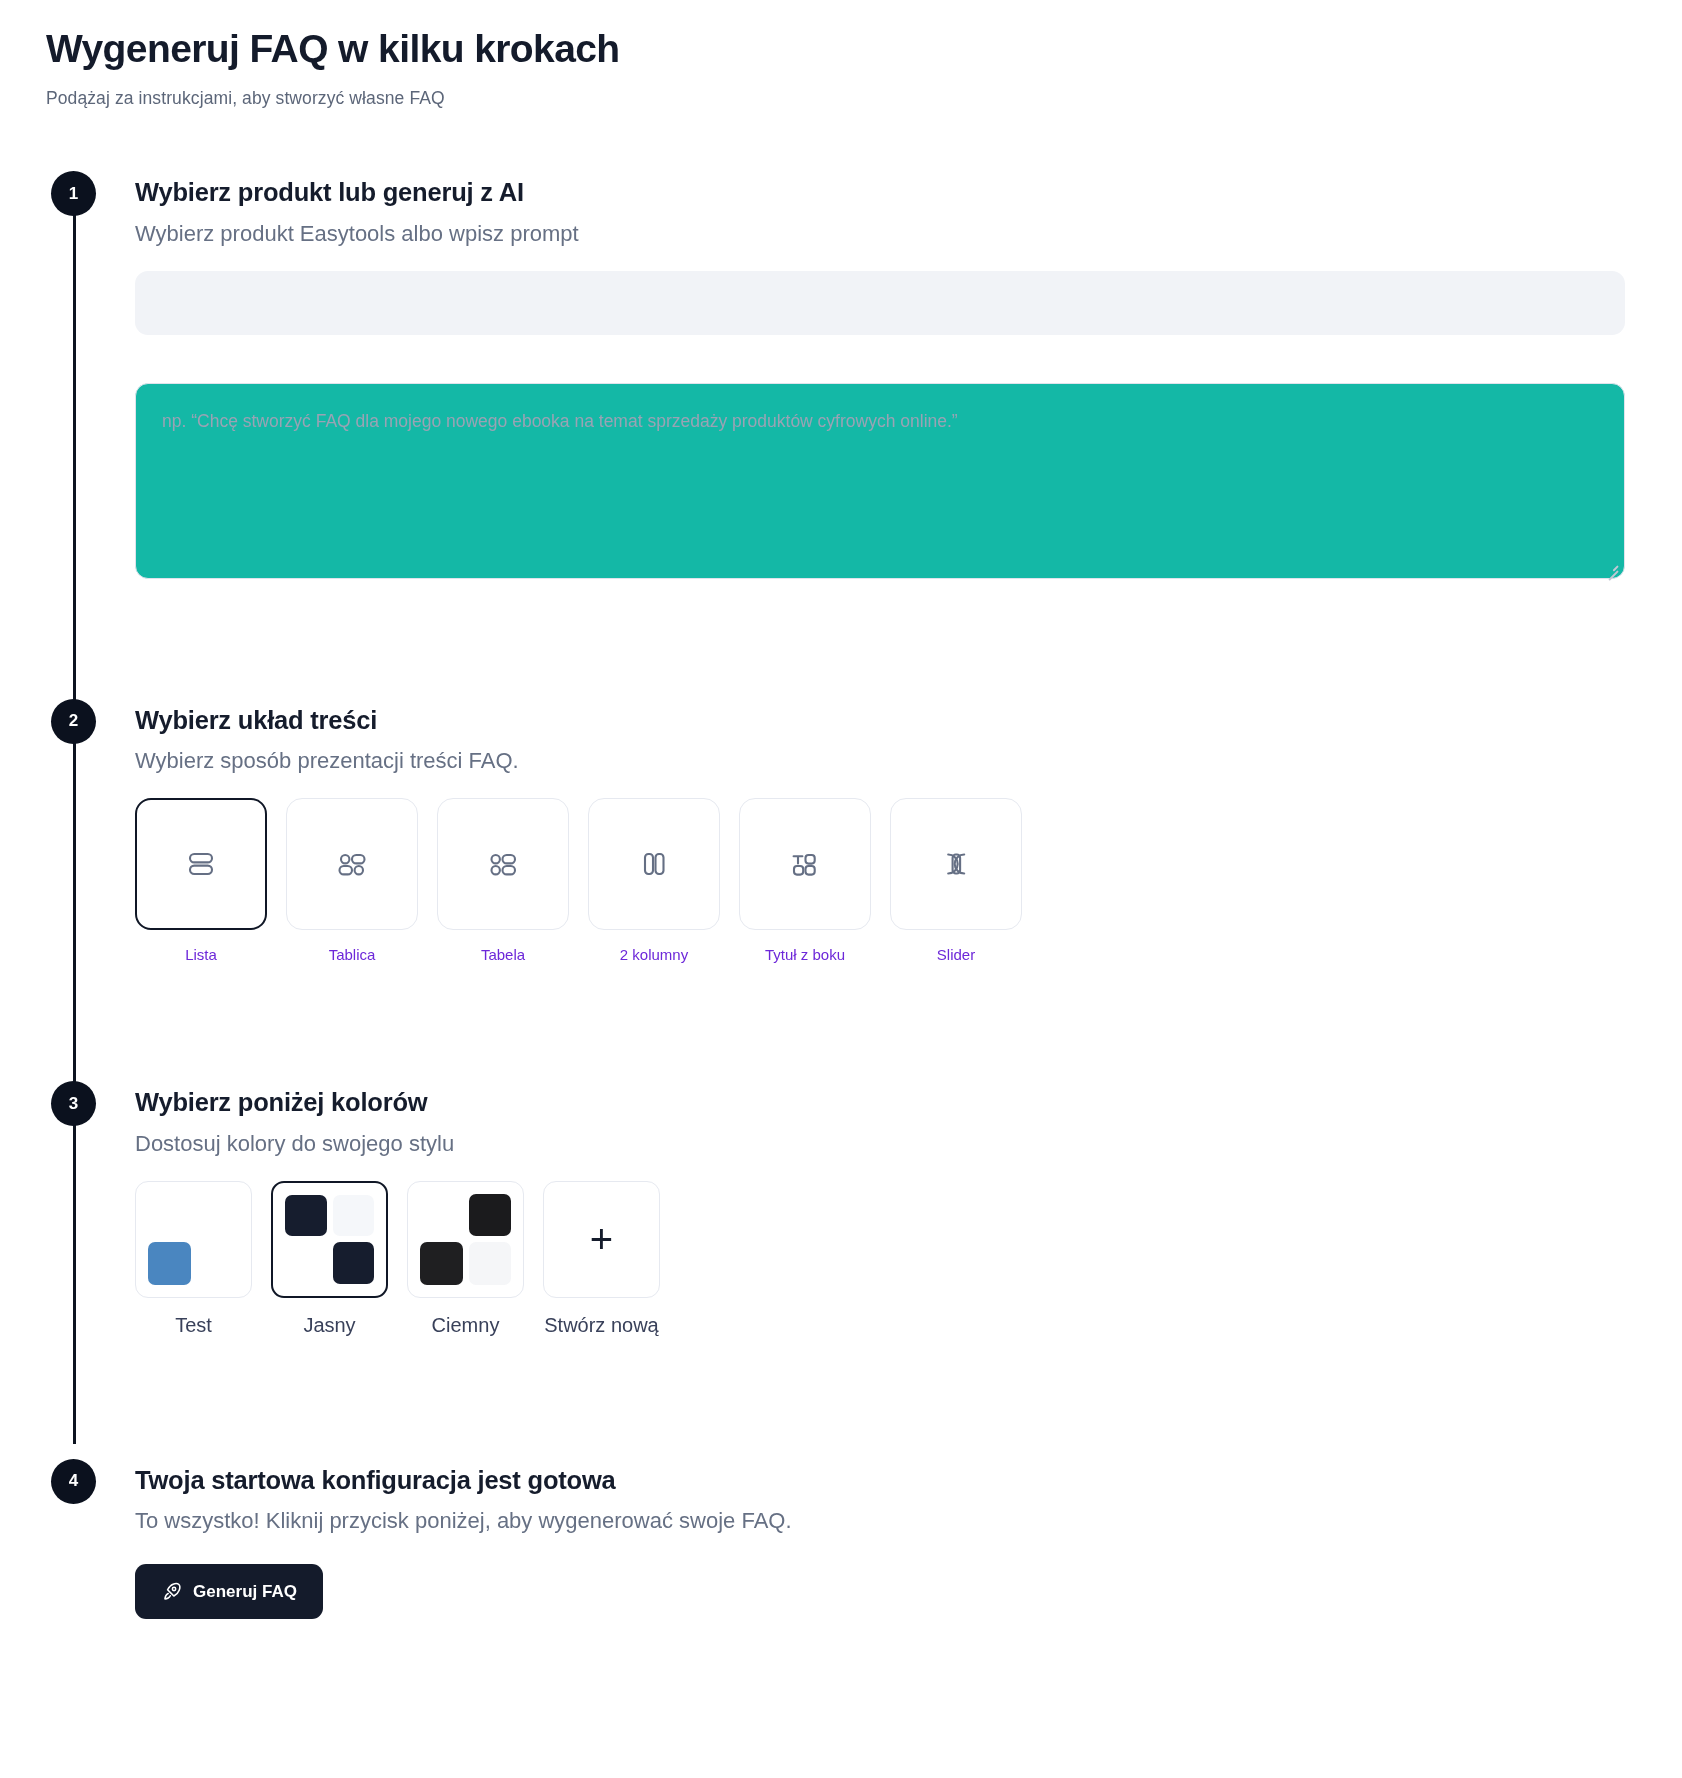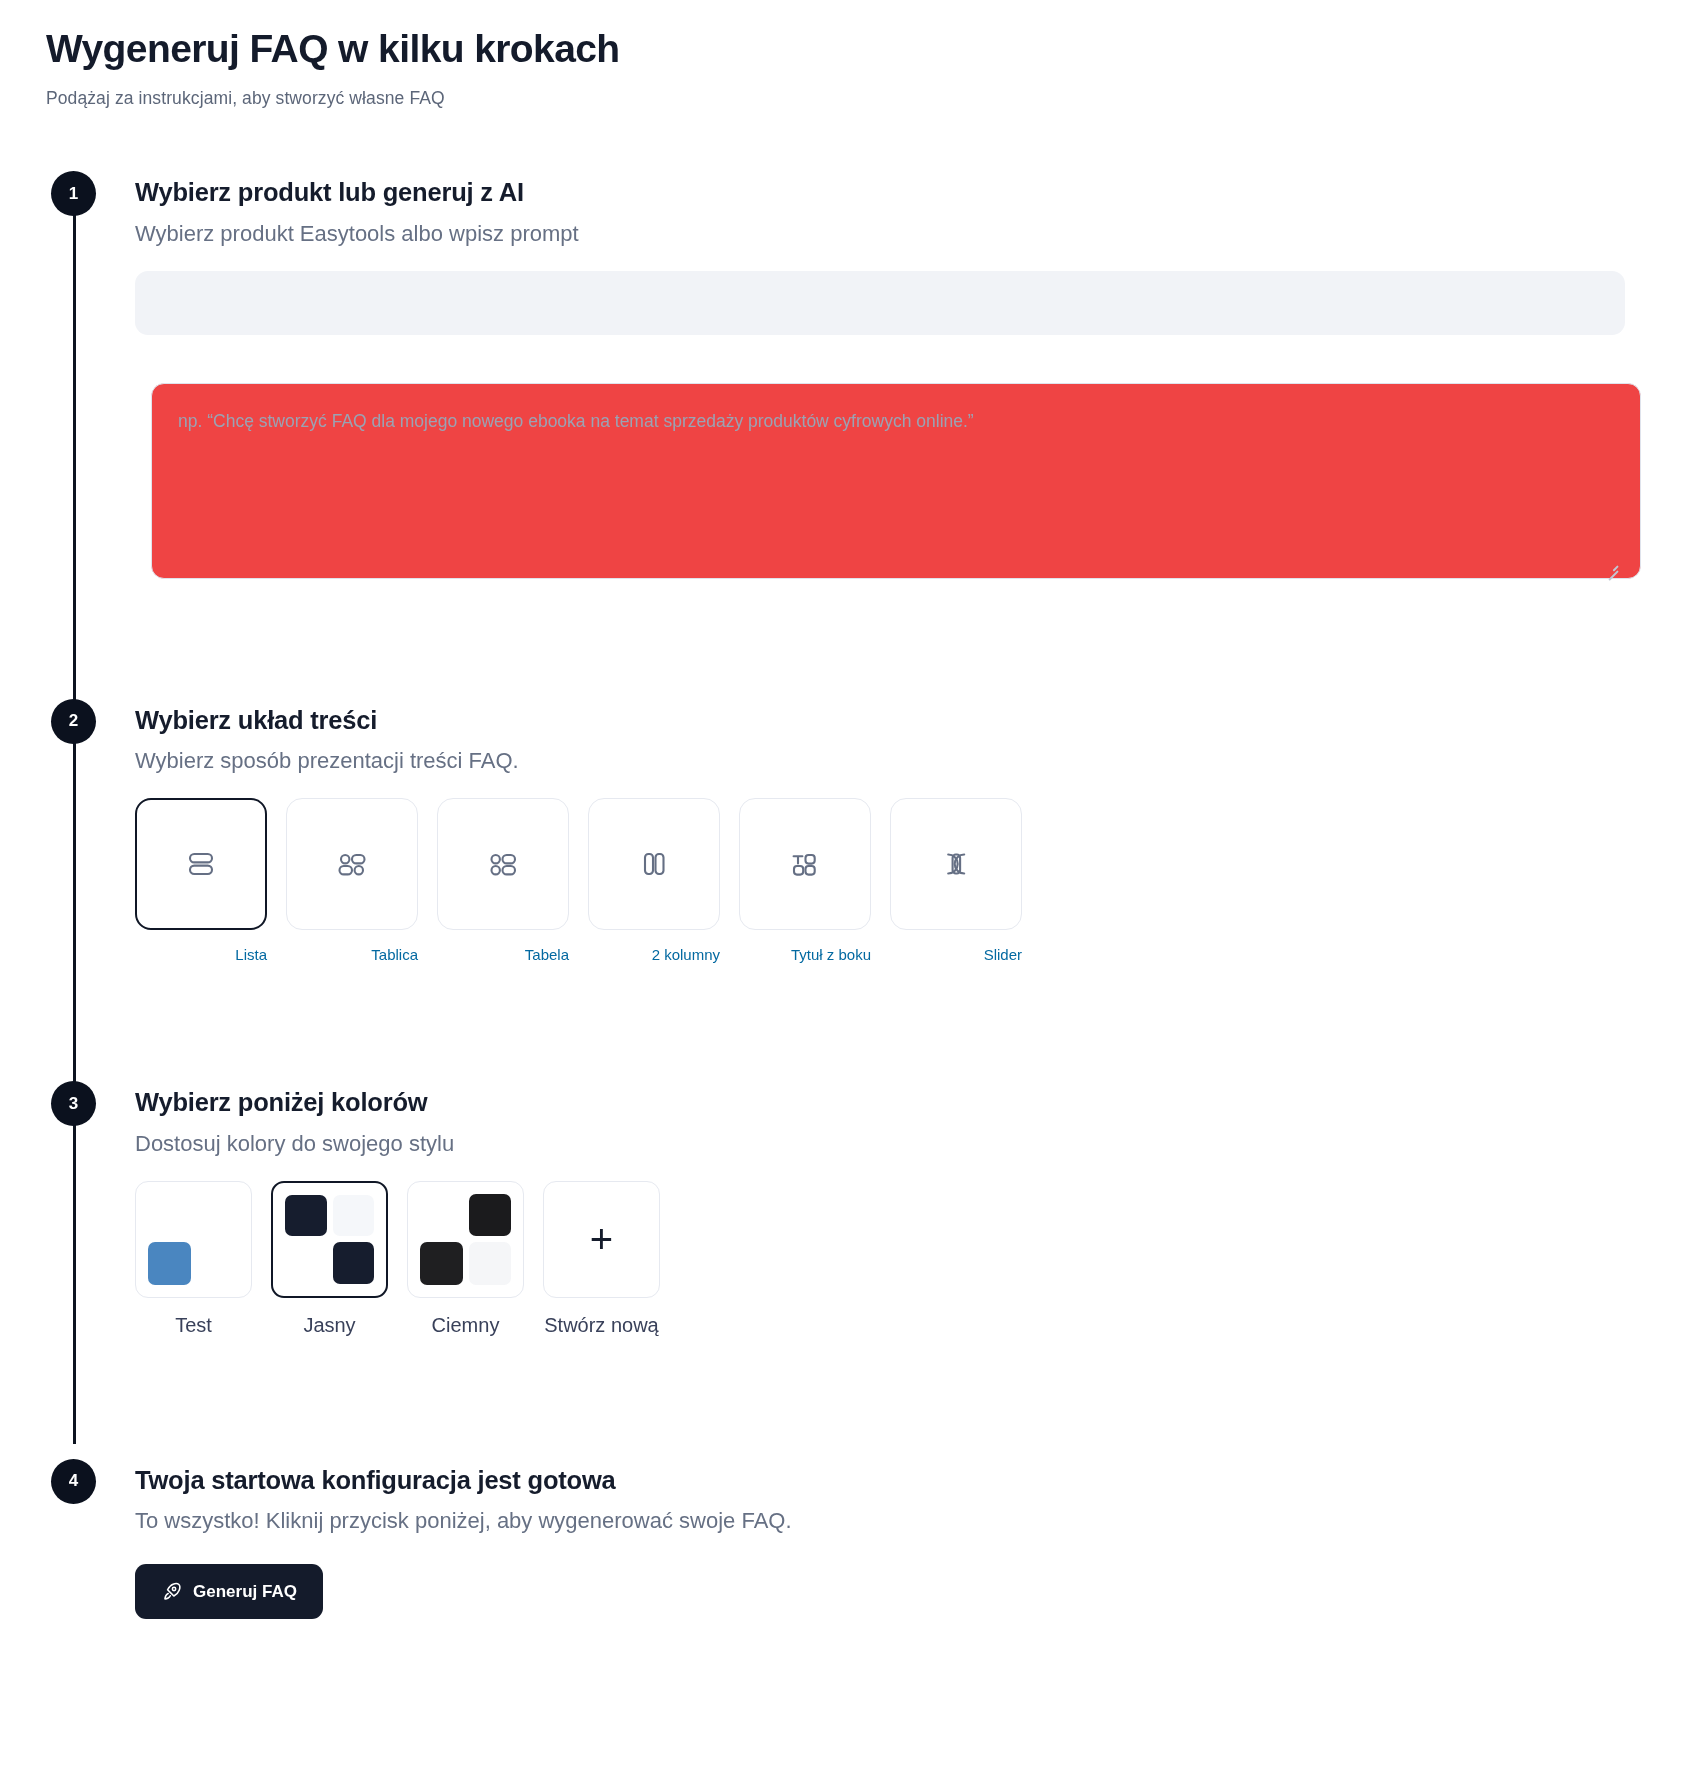--- a/index.html
+++ b/index.html
@@ -106,29 +106,28 @@
     border: 1px solid #e2e6ee;
     box-shadow: 0 1px 2px rgba(16,24,40,.07);
   }
 
   .prompt-wrap { margin-top: 48px; position: relative; width: 1490px; }
   .prompt-area {
     width: 1490px;
     height: 196px;
     border: 1px solid #dfe3ec;
     border-radius: 13px;
-    background: #ef4444;
+    background: #14b8a6;
     padding: 25px 26px;
     font-family: inherit;
     font-size: 17.5px;
     color: #151c2c;
     resize: none;
     outline: none;
     line-height: 1.45;
-    margin-left: 16px;
   }
   .prompt-area::placeholder { color: #9aa3b4; }
   .resize-grip {
     position: absolute;
     right: 7px;
     bottom: 8px;
     width: 14px;
     height: 14px;
     pointer-events: none;
   }
@@ -157,23 +156,23 @@
     align-items: center;
     justify-content: center;
     cursor: pointer;
   }
   .layout-card.selected {
     border: 2.5px solid #101726;
     box-shadow: 0 0 0 3px #ffffff;
   }
   .layout-label {
     margin-top: 16px;
-    text-align: right;
+    text-align: center;
     font-size: 15px;
-    color: #0369a1;
+    color: #6d28d9;
   }
   .ic { stroke: #656f84; fill: none; stroke-width: 2.1; }
 
   
   .palette-row { display: flex; gap: 19px; }
   .palette-item { width: 117px; }
   .palette-card {
     width: 117px;
     height: 117px;
     border: 1.5px solid #e6e9f0;

